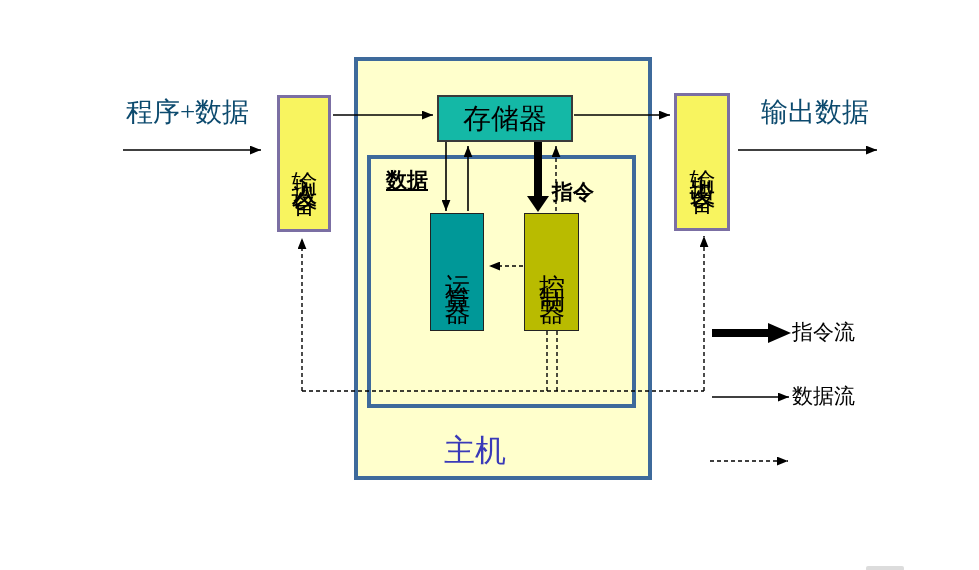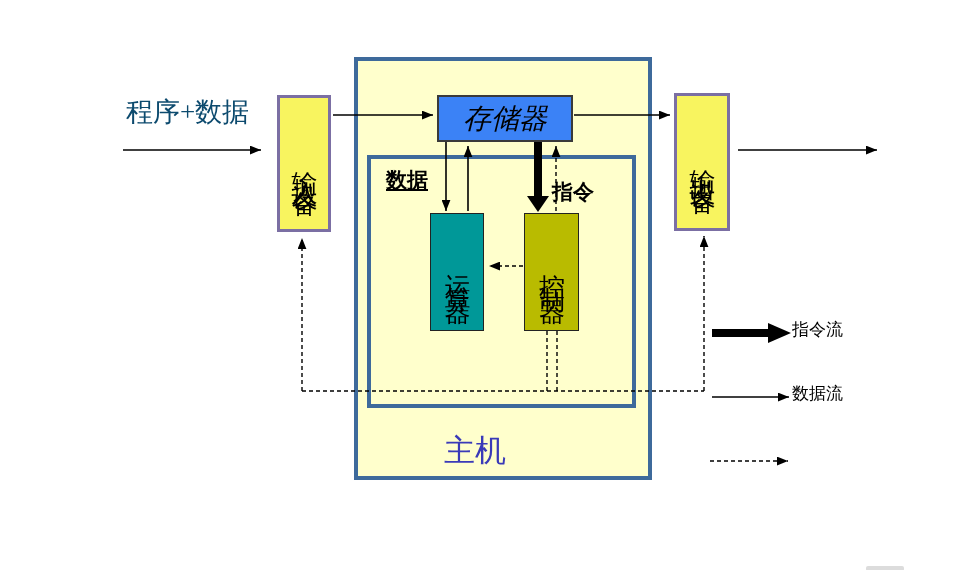--- a/index.html
+++ b/index.html
@@ -27,21 +27,21 @@
   .program-label     { left:105px; top:94px; width:165px; }
   .output-data-label { left:740px; top:94px; width:150px; }
   .small-label { position:absolute; font-size:21px; font-weight:bold; color:#000;
                  font-family:"Liberation Sans","DejaVu Sans",sans-serif; }
   .data-small  { left:386px; top:166px; width:60px;text-decoration:underline; }
   .instr-small { left:552px; top:178px; width:56px;font-family:Liberation Mono, monospace; }
   .cpu-label  { position:absolute; left:442px; top:354px; width:120px; text-align:center;
                 font-size:33px; font-family:"Liberation Sans","DejaVu Sans",sans-serif; }
   .host-label { position:absolute; left:444px; top:430px; width:120px; 
                 font-size:31px; }
-  .legend-label { position:absolute; left:792px; width:95px; height:32px; font-size:17px;
+  .legend-label { position:absolute; left:792px; width:95px; height:32px; font-size:21px;
                   color:#000; text-align:left; }
   .legend-instruction { top:318px; }
   .legend-data        { top:382px; }
   .legend-control     { top:446px; }
   .page-fragment { position:absolute; left:866px; top:566px; width:38px; height:5px;
                    background:#dcdcdc; border-radius:2px; }
   svg.overlay { position:absolute; left:0; top:0; width:979px; height:570px;
                 pointer-events:none; }
   svg .thin   { stroke:#000; stroke-width:1.6; fill:none; }
   svg .dashed { stroke:#000; stroke-width:1.4; fill:none; stroke-dasharray:4 3; }
@@ -49,41 +49,42 @@
   svg .solidfill { fill:#000; stroke:none; }
 </style>
 </head>
 <body>
 
 <div class="stage">
 
   <div class="box host-box" style="background-color: rgb(255, 255, 204); border-color: rgb(62, 106, 155);"></div>
   <div class="box cpu-box" style="border-color: rgb(62, 106, 155);"></div>
 
-  <div class="box memory-box" style="background-color: #3b82f6; border-color: rgb(58, 58, 58); font-style: italic;">
+  <div class="box memory-box" style="background-color: #14b8a6; border-color: rgb(58, 58, 58);">
     <span>存储器</span>
   </div>
 
   <div class="box device-box input-box" style="background-color: rgb(248, 244, 95); border-color: rgb(123, 111, 163);">
     <span class="vtext four">输入设备</span>
   </div>
 
   <div class="box device-box output-box" style="background-color: rgb(248, 244, 95); border-color: rgb(123, 111, 163);">
     <span class="vtext four">输出设备</span>
   </div>
 
   <div class="box unit-box alu-box" style="background-color: rgb(0, 152, 152);">
     <span class="vtext three">运算器</span>
   </div>
 
   <div class="box unit-box control-box" style="background-color: rgb(185, 187, 0);">
     <span class="vtext three">控制器</span>
   </div>
 
   <div class="flow-label program-label">程序+数据</div>
+  <div class="flow-label output-data-label">输出数据</div>
   <div class="small-label data-small">数据</div>
   <div class="small-label instr-small">指令</div>
   <div class="host-label" style="color: rgb(58, 58, 184);">主机</div>
 
   <div class="legend-label legend-instruction">指令流</div>
   <div class="legend-label legend-data">数据流</div>
 
   <div class="page-fragment"></div>
 
   <svg class="overlay" viewBox="0 0 979 570">

